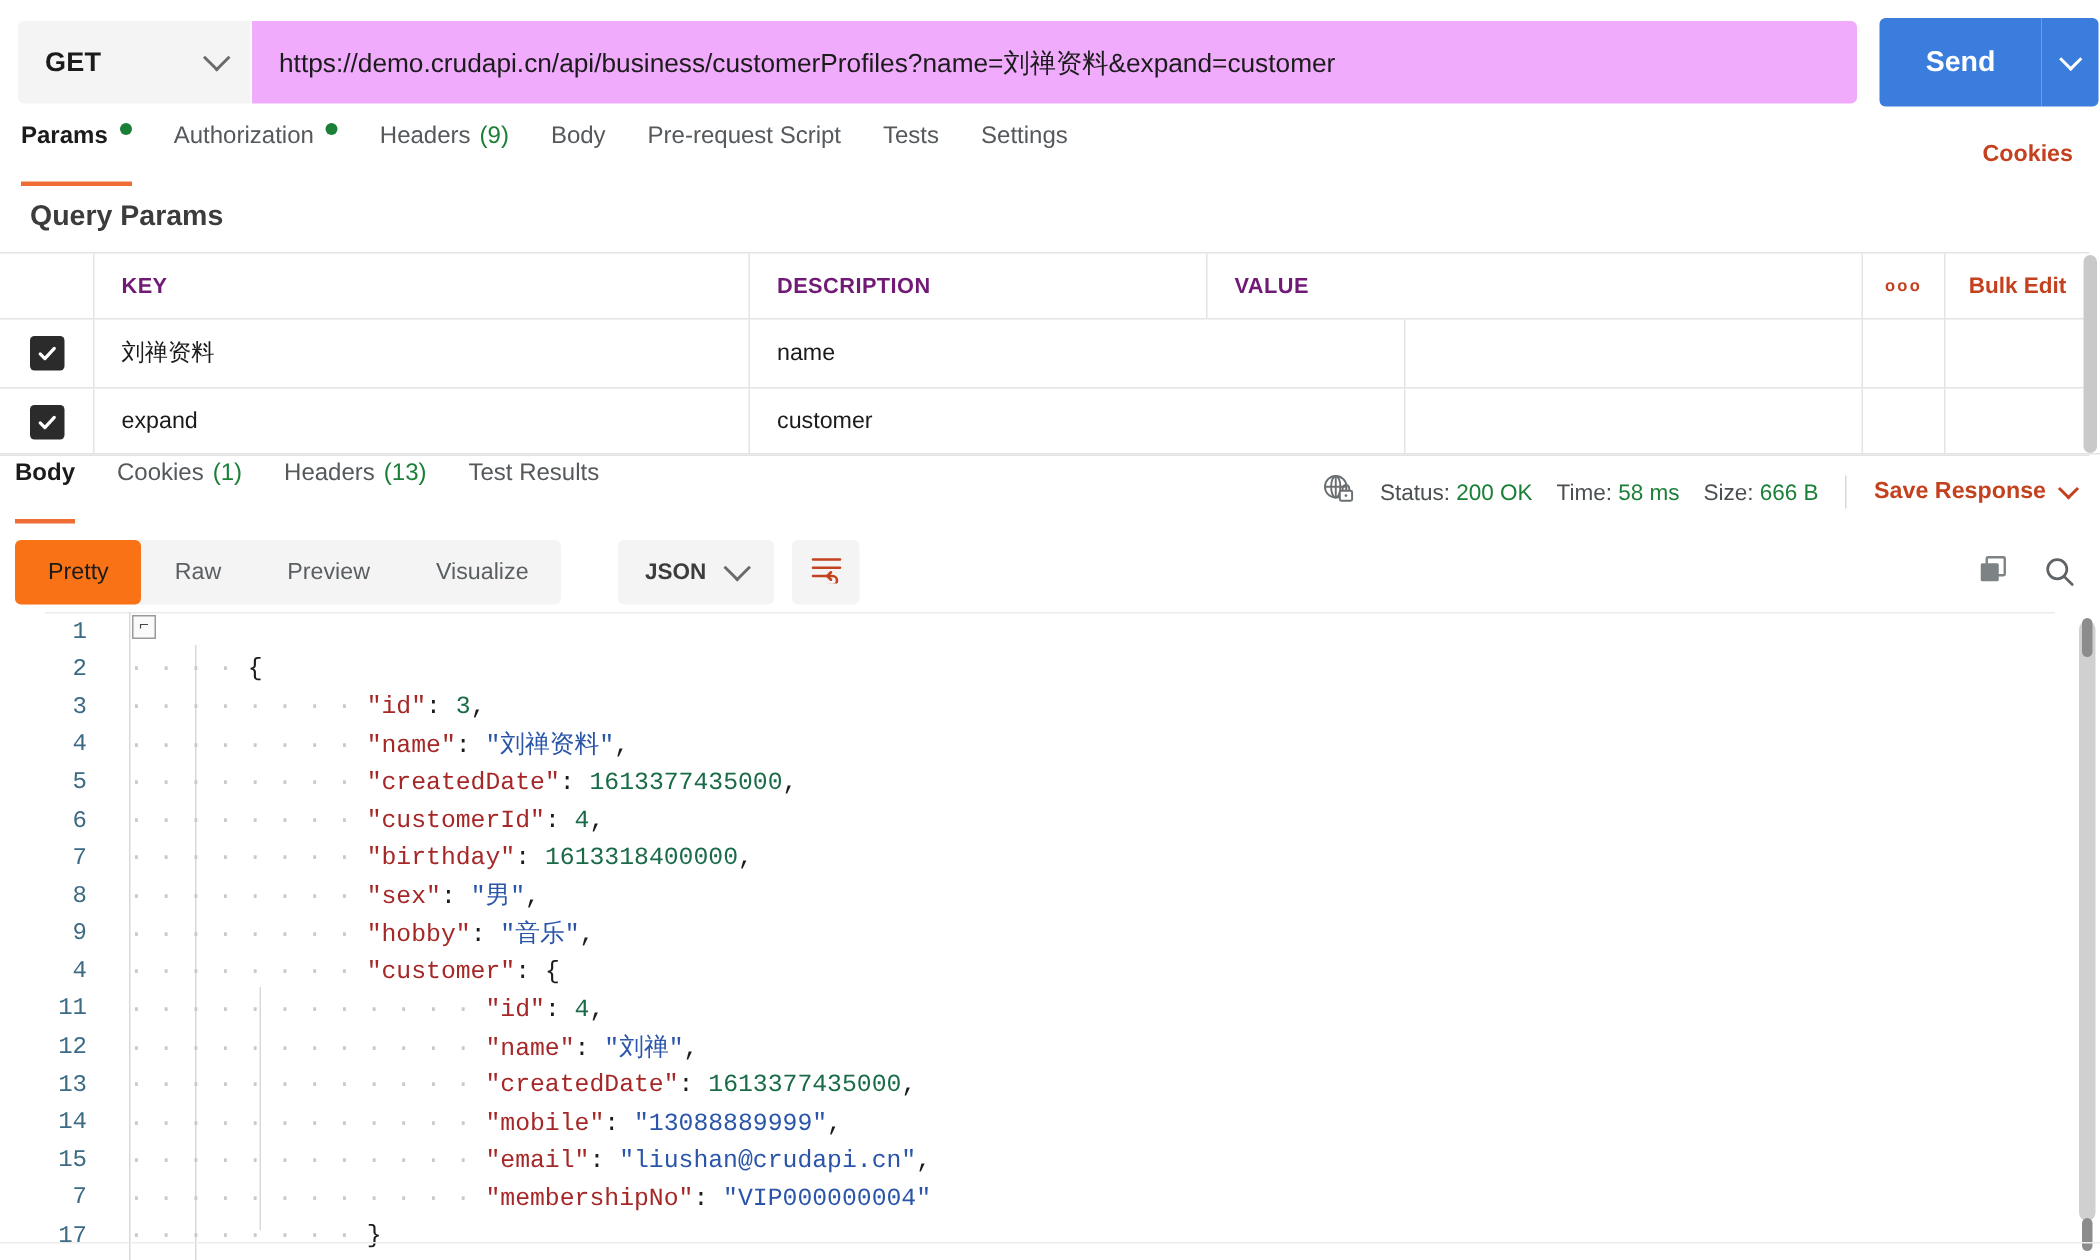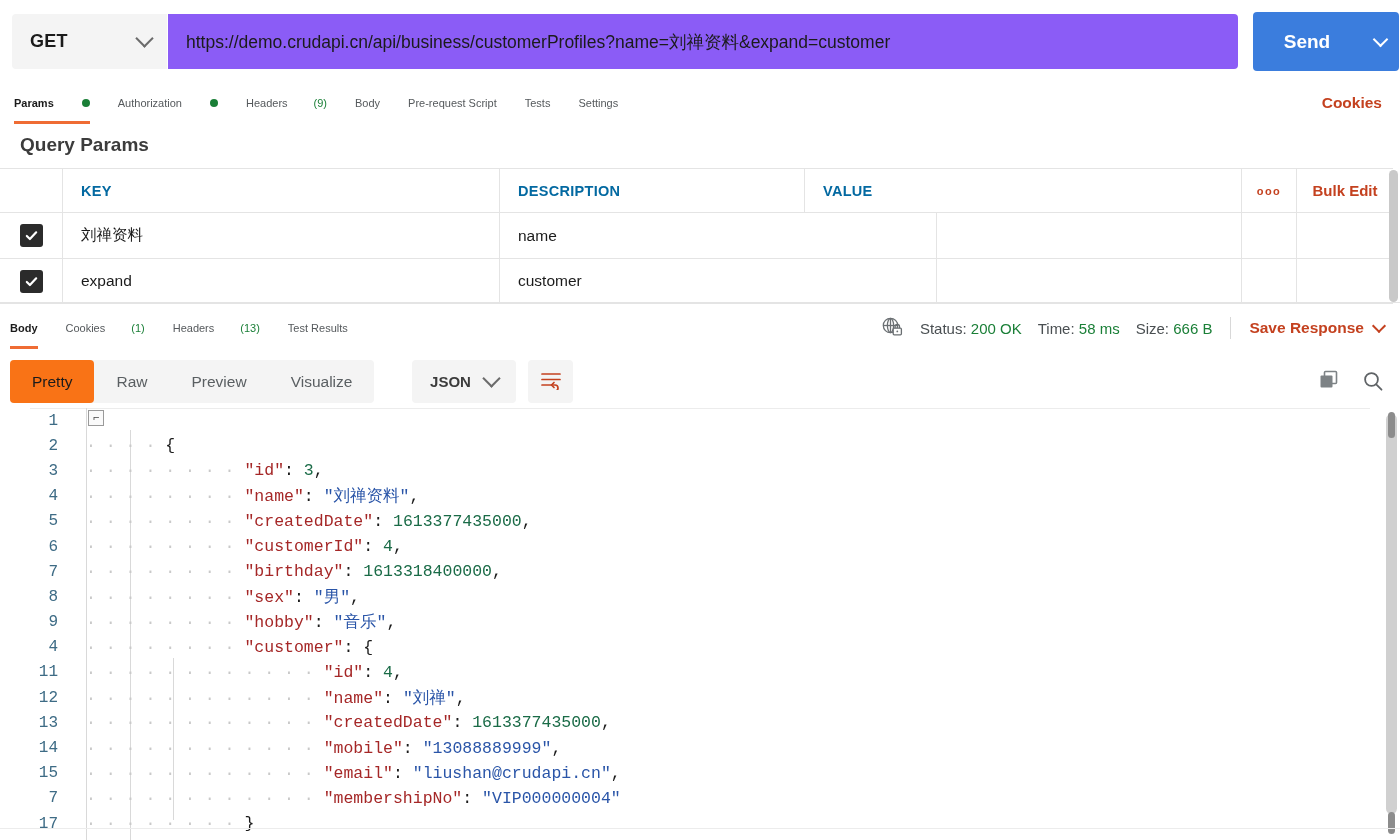--- a/index.html
+++ b/index.html
@@ -18,45 +18,44 @@
     position:absolute; left:12px; top:14px; width:155px; height:55px;
     background:#f4f4f4; border-radius:4px 0 0 4px;
     display:flex; align-items:center; justify-content:space-between;
     padding: 0 16px 0 18px;
   }
   .method-label { font-size:18px; font-weight:bold; color:#1b1b1b; letter-spacing:0.2px; }
   .chev { width:13px; height:13px; border-right:2px solid #6b6b6b; border-bottom:2px solid #6b6b6b;
           transform: rotate(45deg); margin-top:-6px; }
   .url-input {
     position:absolute; left:168px; top:14px; width:1070px; height:55px;
-    background:#8b5cf6; border-radius:0 4px 4px 0;
+    background:#f0abfc; border-radius:0 4px 4px 0;
     display:flex; align-items:center; padding-left:18px;
     font-size:17.5px; color:#1b1b1b; white-space:nowrap; overflow:hidden;
   }
   .send-btn {
     position:absolute; left:1253px; top:12px; width:108px; height:59px;
     background:#3b7ddd; border-radius:4px 0 0 4px;
     display:flex; align-items:center; justify-content:center;
     color:#fff; font-size:19px; font-weight:bold;
   }
   .send-caret {
     position:absolute; left:1361px; top:12px; width:38px; height:59px;
     background:#3b7ddd; border-radius:0 4px 4px 0;
     display:flex; align-items:center; justify-content:center;
   }
   .send-caret .chev { border-color:#fff; width:11px; height:11px; margin-top:-5px;}
 
   
   .req-tabs { position:absolute; left:0; top:82px; width:1400px; height:42px; }
   .tabrow { display:flex; align-items:center; height:42px; padding-left:14px; }
   .tab {
-    position:relative; height:42px; display:flex; align-items:center;
-    font-size:11px; color:#55595c; padding: 0 0 0 0; margin-right:28px;
+    position:relative; height:42px; display:flex; align-items:flex-start;
+    font-size:16px; color:#55595c; padding: 0 0 0 0; margin-right:28px;
     white-space:nowrap;
-    gap:20px;
   }
   .tab.active { color:#1b1b1b; font-weight:bold; }
   .tab.active::after {
     content:""; position:absolute; left:0; right:0; bottom:0; height:3px; background:#ef6c34;
   }
   .dot-green { width:8px; height:8px; border-radius:50%; background:#1a7f37; margin-left:8px; display:inline-block; }
   .count-green { color:#1a7f37; margin-left:6px; }
   .cookies-link {
     position:absolute; right:18px; top:0; height:42px; display:flex; align-items:center;
     color:#c4411f; font-size:15.5px; font-weight:bold;
@@ -70,21 +69,21 @@
   .ptable .row:last-child { border-bottom:1px solid #e4e4e4; }
   .cell { border-right:1px solid #e4e4e4; display:flex; align-items:center; }
   .c-check { width:63px; min-width:63px; justify-content:center; }
   .c-key   { width:437px; min-width:437px; padding-left:18px; }
   .c-val   { width:437px; min-width:437px; padding-left:18px; }
   .c-desc  { width:305px; min-width:305px; padding-left:18px; }
   .c-dots  { width:55px; min-width:55px; justify-content:center; }
   .c-bulk  { width:96px; min-width:96px; justify-content:center; }
   .hrow { height:44px; }
   .brow { height:46px; }
-  .hdr-txt { font-size:14.5px; font-weight:bold; color:#0369a1; letter-spacing:0.3px; }
+  .hdr-txt { font-size:14.5px; font-weight:bold; color:#701a75; letter-spacing:0.3px; }
   .cell-txt { font-size:15.5px; color:#1b1b1b; }
   .dots-icon { color:#c4411f; font-size:11px; letter-spacing:1.5px; font-weight:bold; }
   .bulk-txt { color:#c4411f; font-size:15px; font-weight:bold; }
   .cbox {
     width:23px; height:23px; background:#2b2b2b; border-radius:3px;
     display:flex; align-items:center; justify-content:center;
   }
   .cbox svg { display:block; }
   .qp-scroll {
     position:absolute; right:2px; top:170px; width:9px; height:132px;

